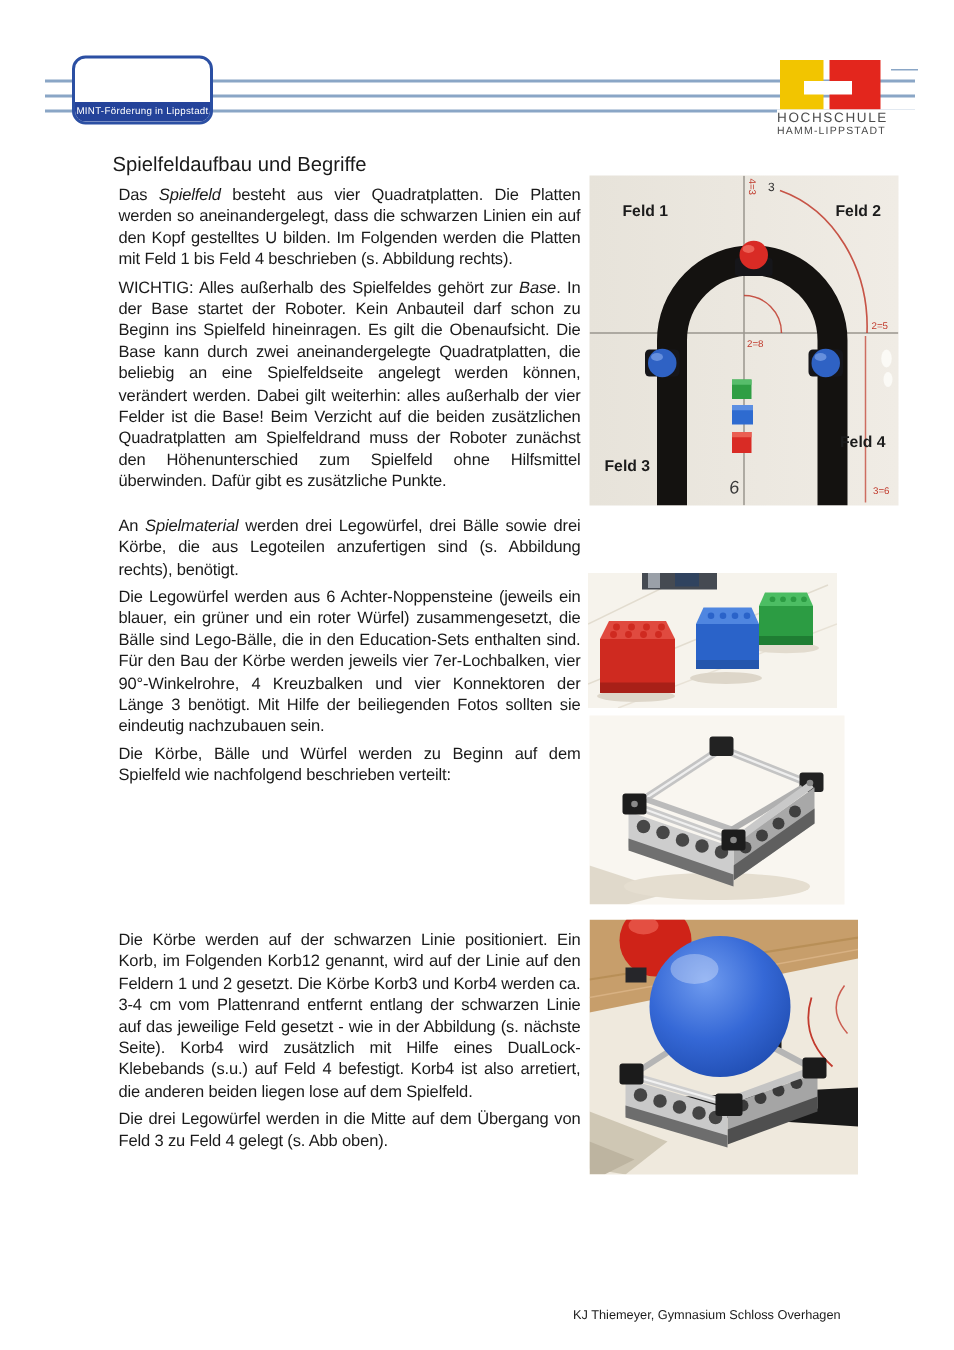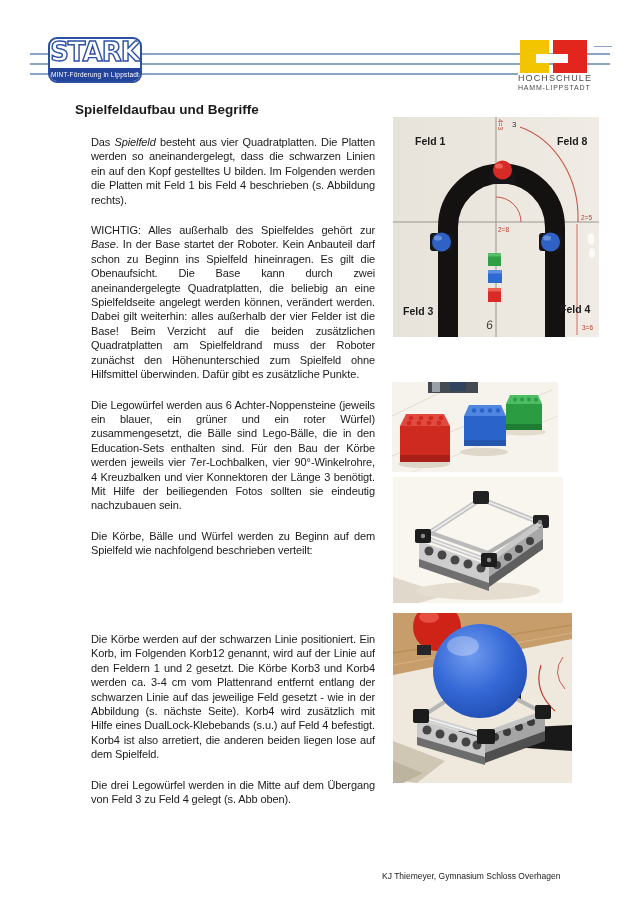--- a/index.html
+++ b/index.html
@@ -22,22 +22,22 @@
   .sq-y{left:520px;width:29px;background:#f2c500;}
   .sq-r{left:553px;width:34px;background:#e3261d;}
   .cross-h{position:absolute;left:536px;top:54px;width:32px;height:9px;background:#ffffff;}
   .hshl-t1{position:absolute;left:518px;top:73px;width:100px;font-size:9px;letter-spacing:1.1px;
            color:#4b4b4b;font-weight:500;background:#fff;}
   .hshl-t2{position:absolute;left:518px;top:84px;width:100px;font-size:7px;letter-spacing:0.8px;
            color:#4b4b4b;background:#fff;}
   
   .article{position:absolute;left:75px;width:316px;text-align:justify;hyphens:auto;}
   .blockA{top:101px;} .blockB{top:616px;}
-  .article h1{font-size:13.5px;line-height:18px;margin:0 0 3px 0;font-weight:bold;}
-  .article p{font-size:11px;line-height:14.4px;margin:16px;letter-spacing:-0.1px;}
+  .article h1{font-size:13.5px;line-height:18px;margin:0 0 3px 0;font-weight:normal;}
+  .article p{font-size:11px;line-height:14.4px;margin:4px;letter-spacing:-0.1px;}
   .article p.gap{margin-top:15px;}
   .it{font-style:italic;}
   
   .fig{position:absolute;overflow:hidden;}
   .fig svg{position:absolute;left:0;top:0;}
   .fig-field{left:393px;top:117px;width:206px;height:220px;background:linear-gradient(90deg,#e7e3da,#f0ece5);}
   .flabel{position:absolute;font-size:10.5px;font-weight:600;color:#1c1c1c;white-space:nowrap;}
   .fmark{position:absolute;font-size:6.5px;color:#c0392b;white-space:nowrap;}
   .fmark-v{writing-mode:vertical-rl;}
   .fsix{position:absolute;font-size:12px;color:#3a3a3a;font-style:italic;transform:rotate(-6deg);}
@@ -54,35 +54,35 @@
 <div class="page">
 
   <div class="hline" style="top:53px"></div>
   <div class="hline" style="top:63px"></div>
   <div class="hline" style="top:73px"></div>
   <div class="hstub" style="left:594px;top:46px;width:18px"></div>
   <div class="hstub" style="left:590px;top:77px;width:22px"></div>
   <div class="hstub" style="left:590px;top:84px;width:22px"></div>
 
   <div class="stark-box">
-    <div class="stark-word">STARK</div>
     <div class="stark-bar">MINT-Förderung in Lippstadt</div>
   </div>
 
 
   <div class="sq sq-y"></div>
   <div class="sq sq-r"></div>
   <div class="cross-h"></div>
   <div class="hshl-t1">HOCHSCHULE</div>
   <div class="hshl-t2">HAMM-LIPPSTADT</div>
 
   <div class="article blockA">
     <h1>Spielfeldaufbau und Begriffe</h1>
     <p><span>Das </span><span class="it">Spielfeld</span><span> besteht aus vier Quadratplatten. Die Platten werden so aneinandergelegt, dass die schwarzen Linien ein auf den Kopf gestelltes U bilden. Im Folgenden werden die Platten mit Feld 1 bis Feld 4 beschrieben (s. Abbildung rechts).</span></p>
     <p><span>WICHTIG: Alles außerhalb des Spielfeldes gehört zur </span><span class="it">Base</span><span>. In der Base startet der Roboter. Kein Anbauteil darf schon zu Beginn ins Spielfeld hineinragen. Es gilt die Obenaufsicht. Die Base kann durch zwei aneinandergelegte Quadratplatten, die beliebig an eine Spielfeldseite angelegt werden können, verändert werden. Dabei gilt weiterhin: alles außerhalb der vier Felder ist die Base! Beim Verzicht auf die beiden zusätzlichen Quadratplatten am Spielfeldrand muss der Roboter zunächst den Höhenunterschied zum Spielfeld ohne Hilfsmittel überwinden. Dafür gibt es zusätzliche Punkte.</span></p>
+    <p class="gap"><span>An </span><span class="it">Spielmaterial</span><span> werden drei Legowürfel, drei Bälle sowie drei Körbe, die aus Legoteilen anzufertigen sind (s. Abbildung rechts), benötigt.</span></p>
     <p><span>Die Legowürfel werden aus 6 Achter-Noppensteine (jeweils ein blauer, ein grüner und ein roter Würfel) zusammengesetzt, die Bälle sind Lego-Bälle, die in den Education-Sets enthalten sind. Für den Bau der Körbe werden jeweils vier 7er-Lochbalken, vier 90°-Winkelrohre, 4 Kreuzbalken und vier Konnektoren der Länge 3 benötigt. Mit Hilfe der beiliegenden Fotos sollten sie eindeutig nachzubauen sein.</span></p>
     <p><span>Die Körbe, Bälle und Würfel werden zu Beginn auf dem Spielfeld wie nachfolgend beschrieben verteilt:</span></p>
   </div>
 
   <div class="article blockB">
     <p><span>Die Körbe werden auf der schwarzen Linie positioniert. Ein Korb, im Folgenden Korb12 genannt, wird auf der Linie auf den Feldern 1 und 2 gesetzt. Die Körbe Korb3 und Korb4 werden ca. 3-4 cm vom Plattenrand entfernt entlang der schwarzen Linie auf das jeweilige Feld gesetzt - wie in der Abbildung (s. nächste Seite). Korb4 wird zusätzlich mit Hilfe eines DualLock-Klebebands (s.u.) auf Feld 4 befestigt. Korb4 ist also arretiert, die anderen beiden liegen lose auf dem Spielfeld.</span></p>
     <p><span>Die drei Legowürfel werden in die Mitte auf dem Übergang von Feld 3 zu Feld 4 gelegt (s. Abb oben).</span></p>
   </div>
 
   <div class="fig fig-field">
@@ -113,23 +113,23 @@
           <rect x="95" y="136" width="13" height="3.5" fill="#57bd6b"></rect>
         <rect x="95" y="153" width="14" height="13" fill="#2e6bd0"></rect>
           <rect x="95" y="153" width="14" height="3.5" fill="#5c8fe2"></rect>
         <rect x="95" y="171" width="13" height="14" fill="#d92b25"></rect>
           <rect x="95" y="171" width="13" height="3.5" fill="#ea5f52"></rect>
       </g>
       <ellipse cx="198" cy="122" rx="3.5" ry="6" fill="#fbfaf6"></ellipse>
       <ellipse cx="199" cy="136" rx="3" ry="5" fill="#fbfaf6"></ellipse>
     </svg>
     <span class="flabel" style="left:22px;top:18px">Feld 1</span>
-    <span class="flabel" style="left:164px;top:18px">Feld 8</span>
+    <span class="flabel" style="left:164px;top:18px">Feld 2</span>
     <span class="flabel" style="left:10px;top:188px">Feld 3</span>
-    <span class="flabel" style="left:167px;top:186px">Feld 4</span>
+    <span class="flabel" style="left:167px;top:172px">Feld 4</span>
     <span class="fmark fmark-v" style="left:104px;top:2px">4=3</span>
     <span class="fthree" style="left:119px;top:3px">3</span>
     <span class="fmark" style="left:105px;top:109px">2=8</span>
     <span class="fmark" style="left:188px;top:97px">2=5</span>
     <span class="fmark" style="left:189px;top:207px">3=6</span>
     <span class="fsix" style="left:93px;top:201px">6</span>
   </div>
 
   <div class="fig fig-cubes">
     <svg width="166" height="90" viewBox="0 0 166 90">

